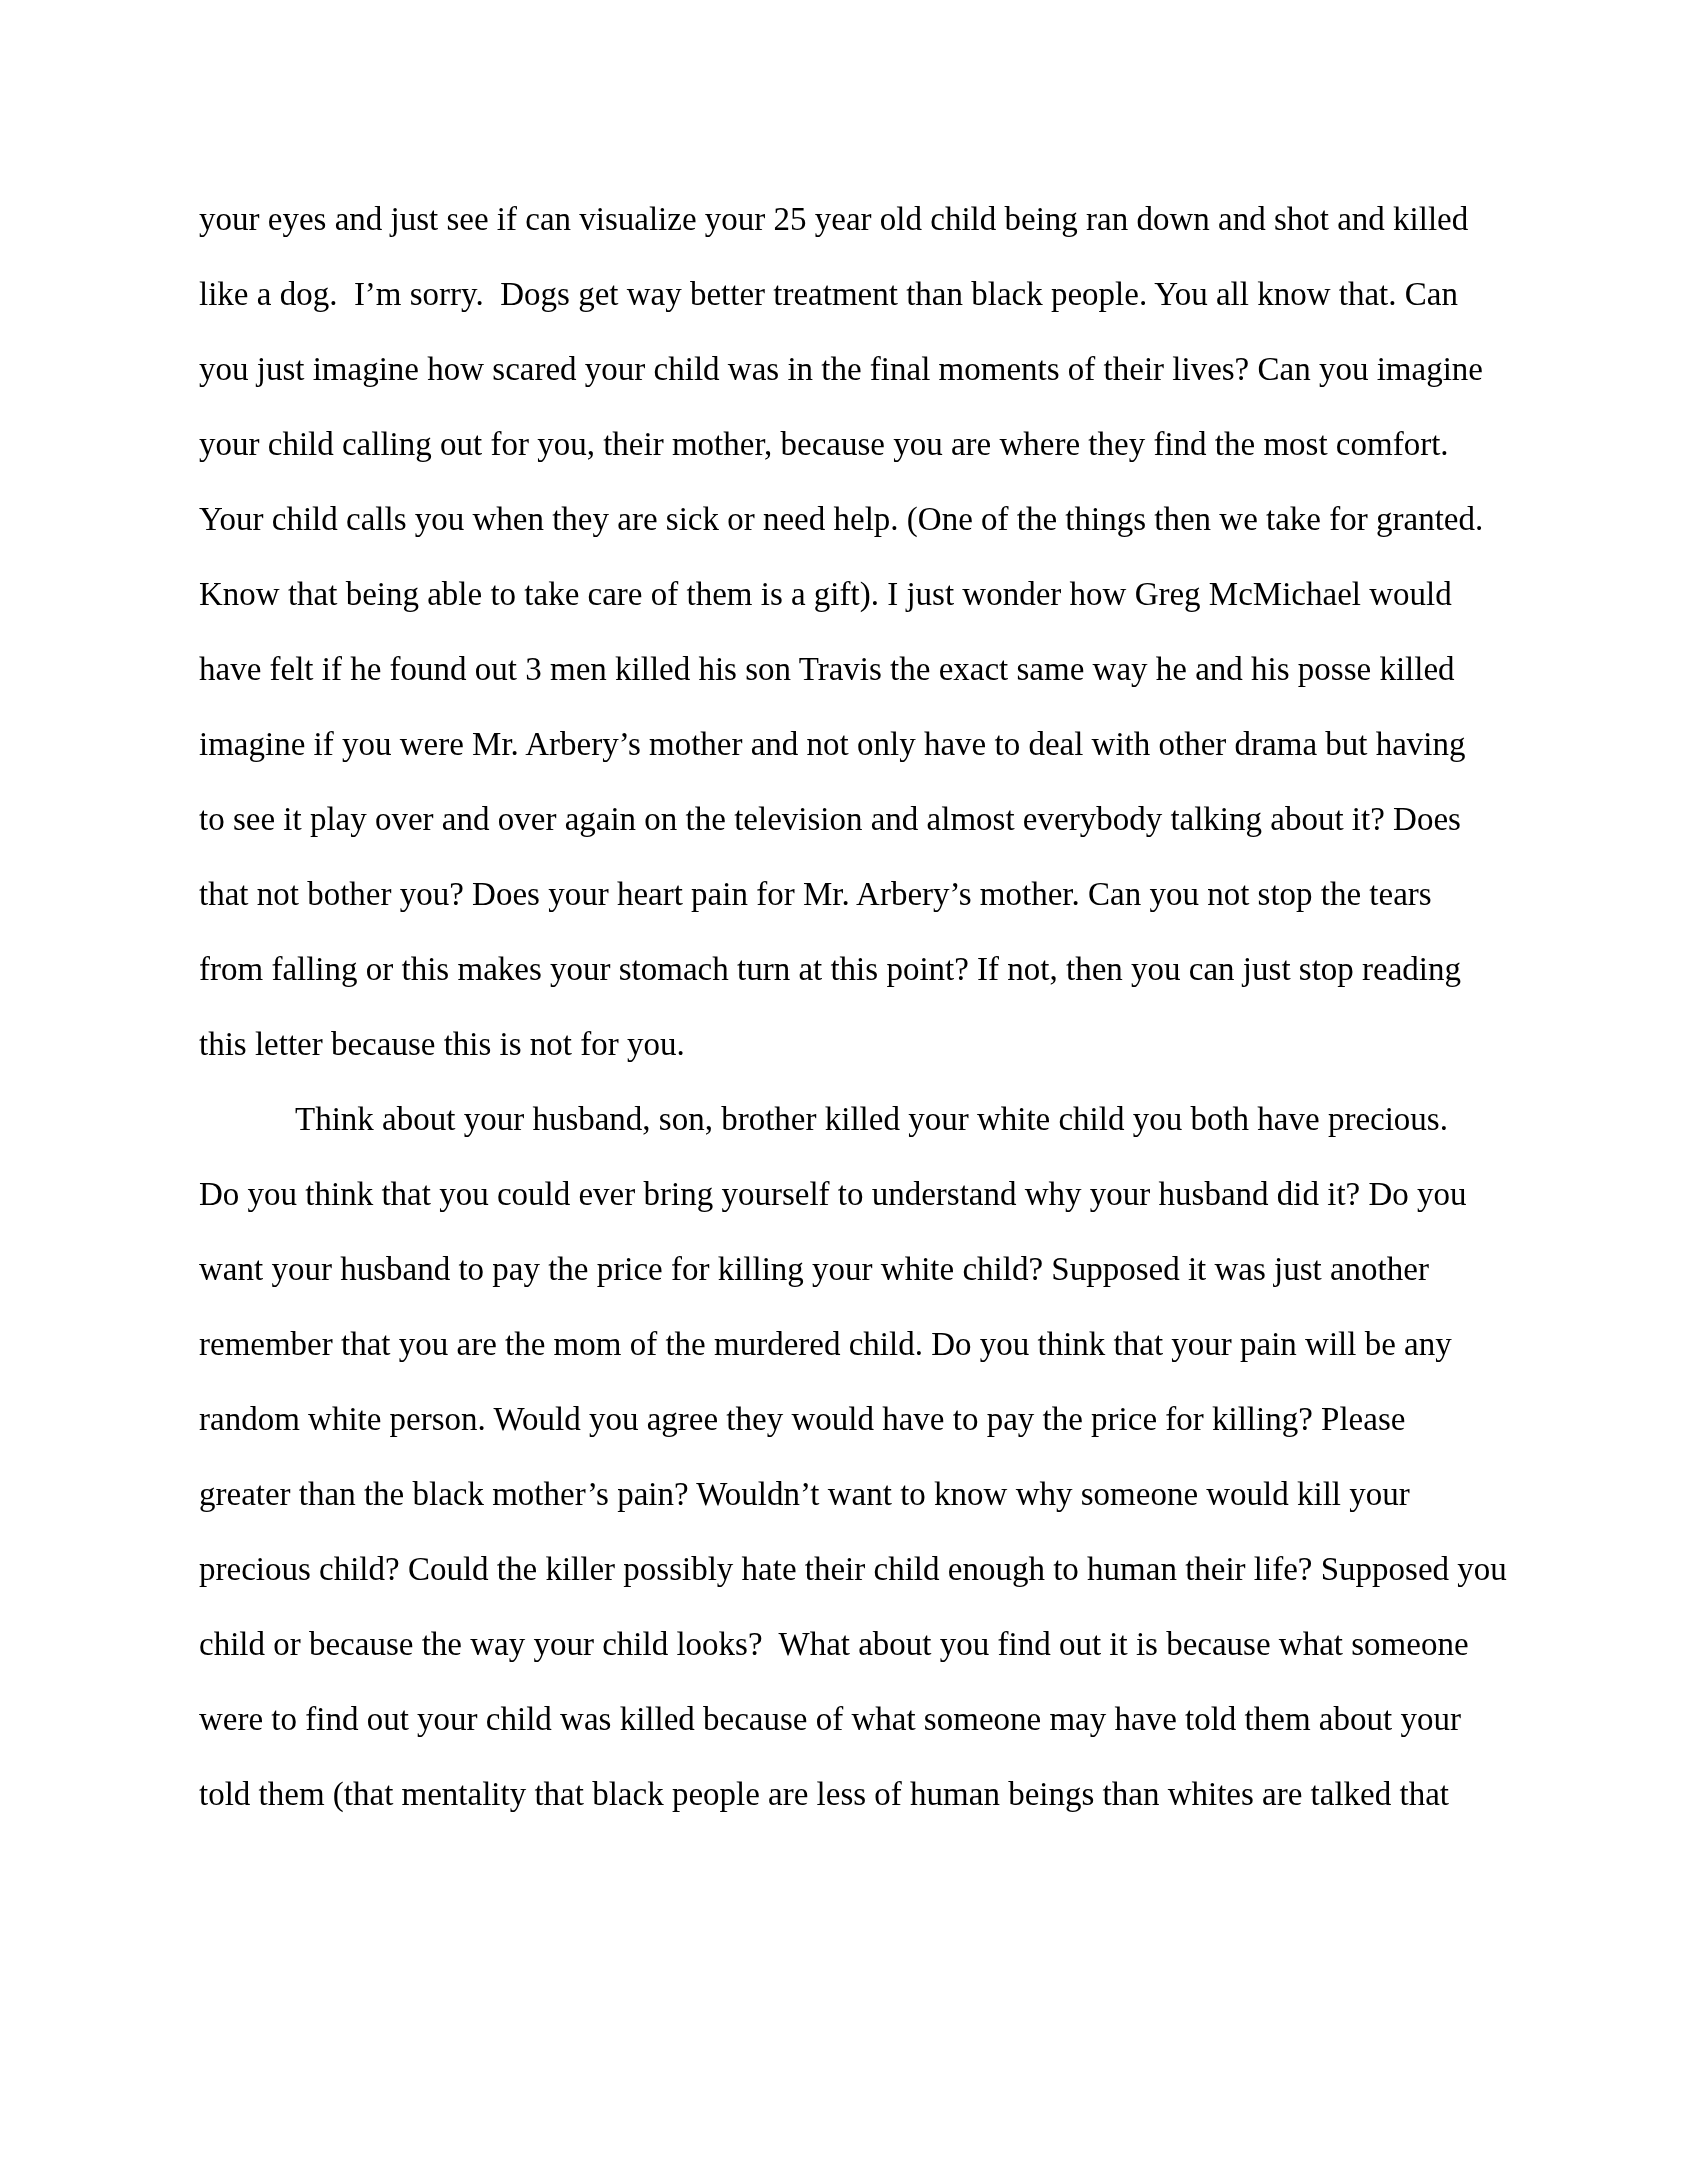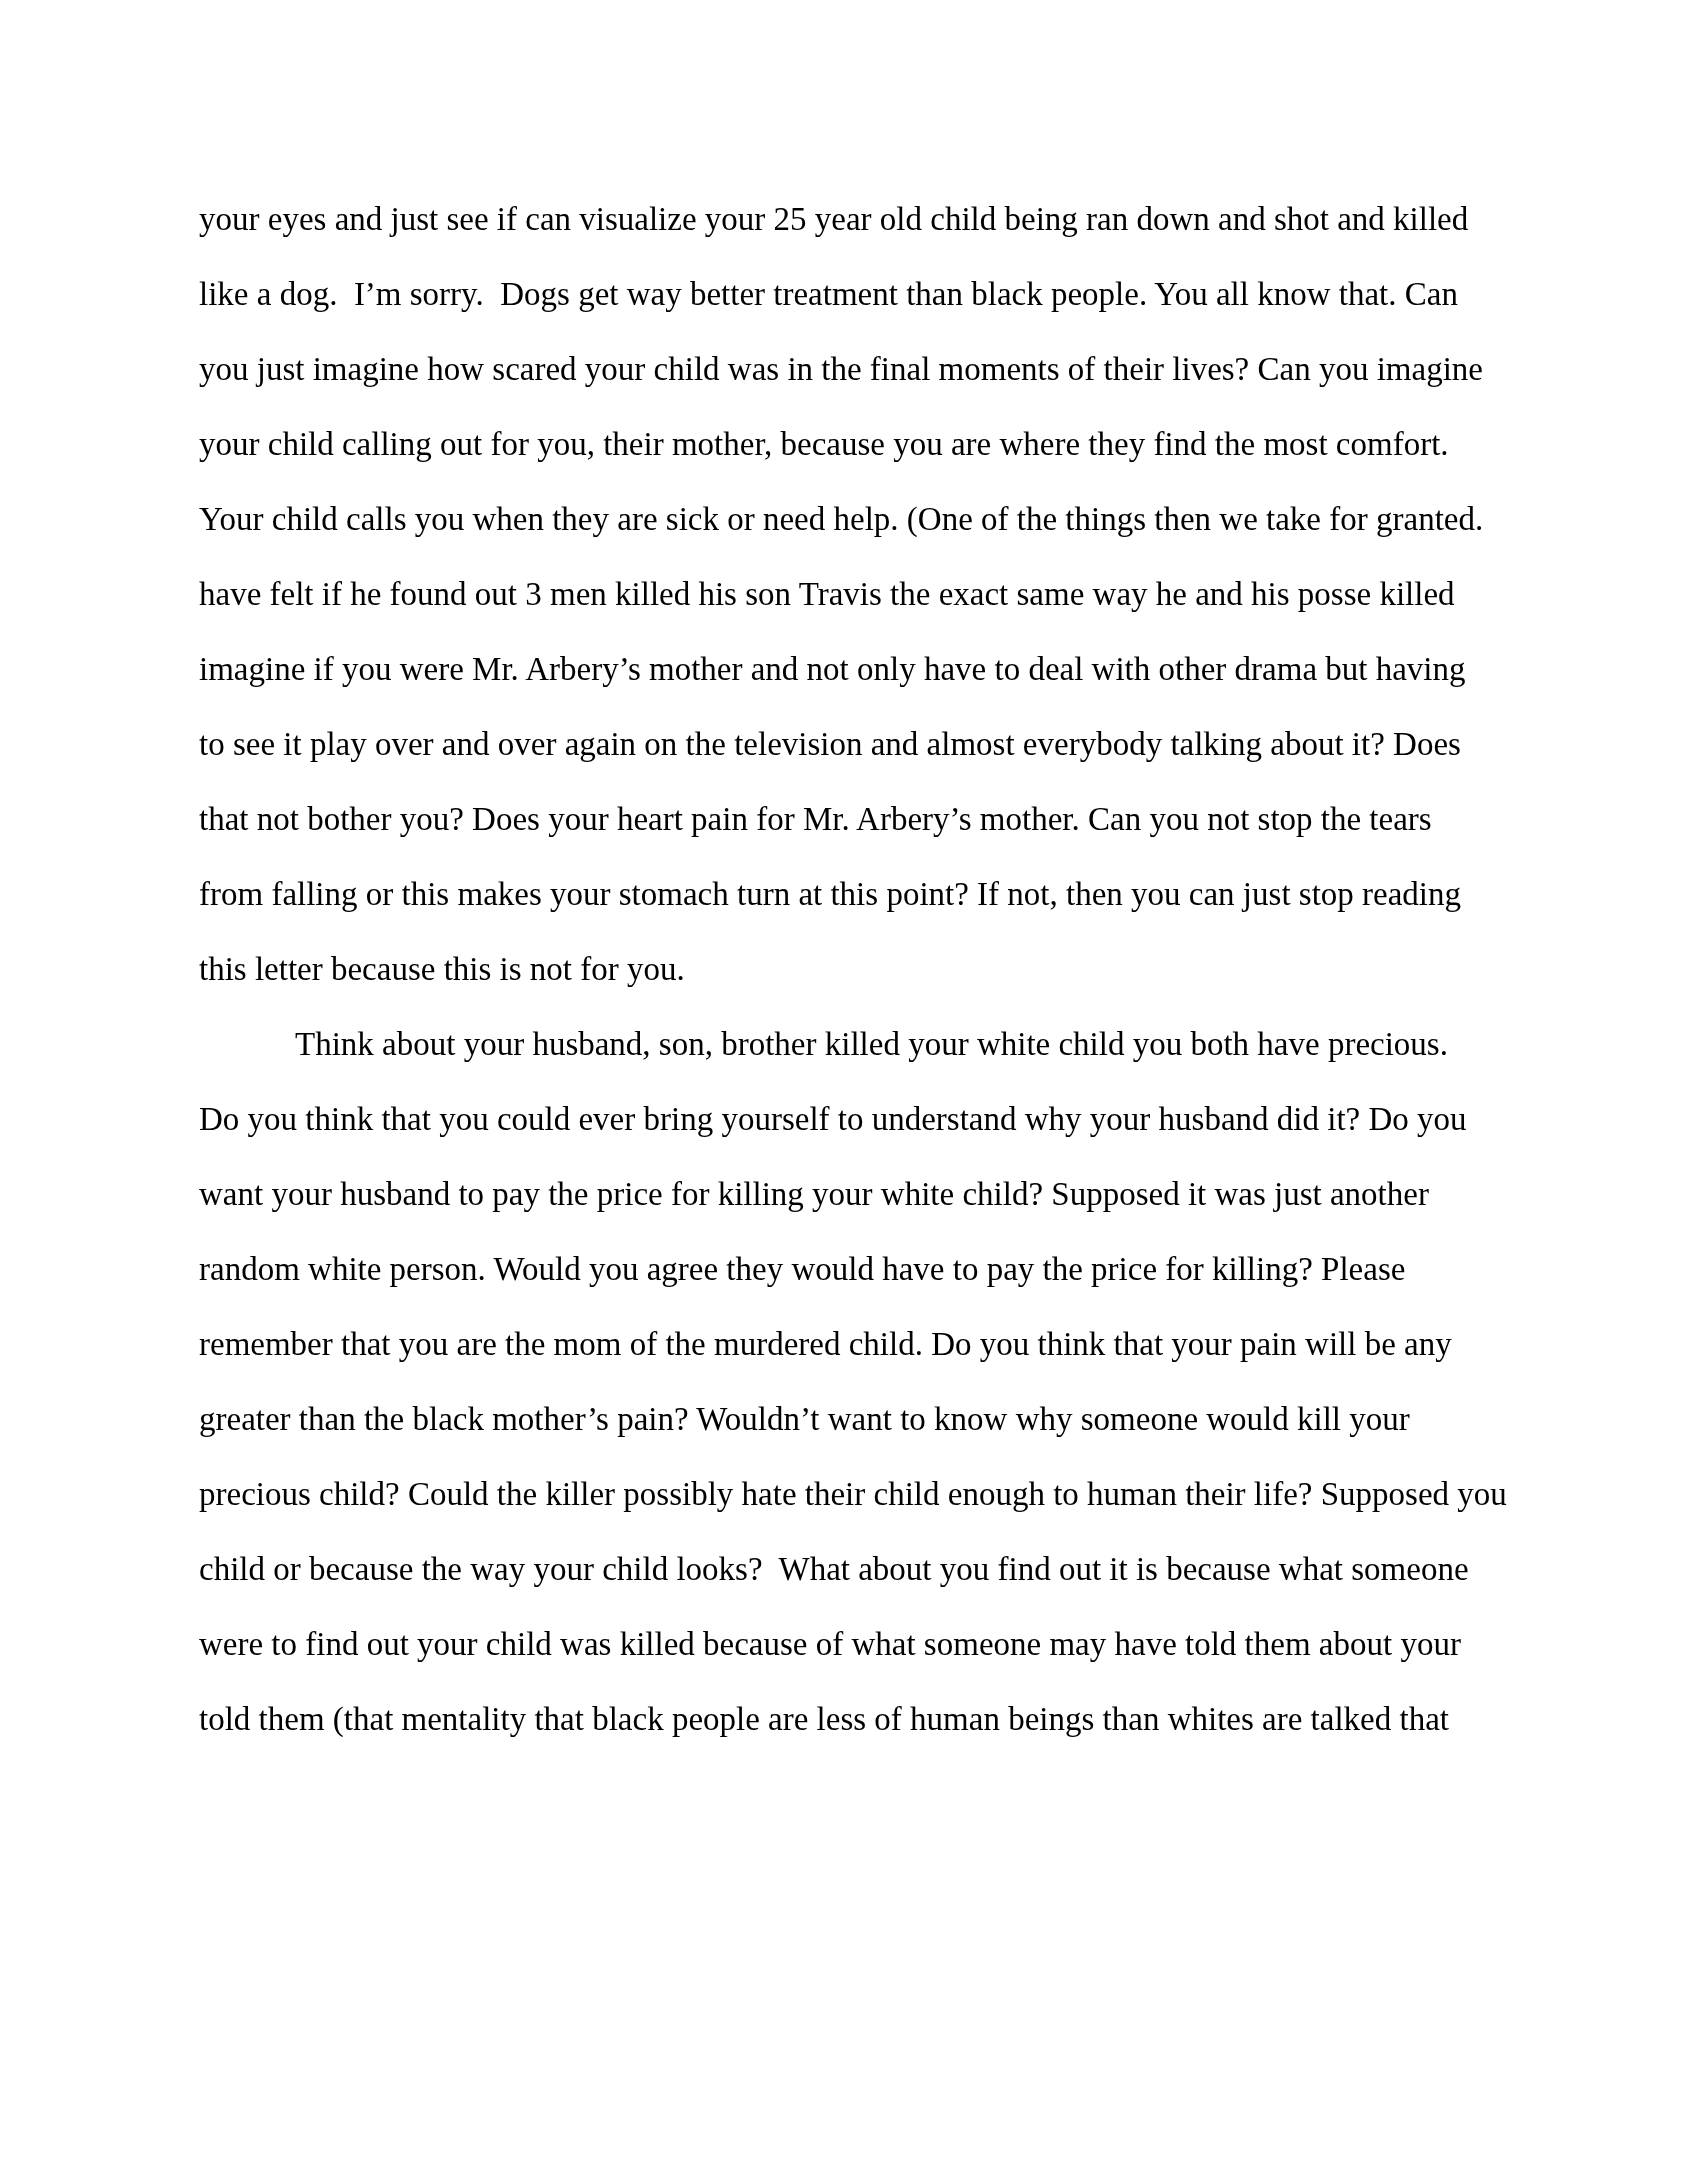--- a/index.html
+++ b/index.html
@@ -37,31 +37,32 @@
 </head>
 <body>
 
 <div class="page">
   <div class="content" id="content">
       <div class="line">your eyes and just see if can visualize your 25 year old child being ran down and shot and killed</div>
       <div class="line">like a dog.  I’m sorry.  Dogs get way better treatment than black people. You all know that. Can</div>
       <div class="line">you just imagine how scared your child was in the final moments of their lives? Can you imagine</div>
       <div class="line">your child calling out for you, their mother, because you are where they find the most comfort.</div>
       <div class="line">Your child calls you when they are sick or need help. (One of the things then we take for granted.</div>
+      <div class="line">Know that being able to take care of them is a gift). I just wonder how Greg McMichael would</div>
       <div class="line">have felt if he found out 3 men killed his son Travis the exact same way he and his posse killed</div>
       <div class="line">imagine if you were Mr. Arbery’s mother and not only have to deal with other drama but having</div>
       <div class="line">to see it play over and over again on the television and almost everybody talking about it? Does</div>
       <div class="line">that not bother you? Does your heart pain for Mr. Arbery’s mother. Can you not stop the tears</div>
       <div class="line">from falling or this makes your stomach turn at this point? If not, then you can just stop reading</div>
       <div class="line">this letter because this is not for you.</div>
       <div class="line indent">Think about your husband, son, brother killed your white child you both have precious.</div>
       <div class="line">Do you think that you could ever bring yourself to understand why your husband did it? Do you</div>
       <div class="line">want your husband to pay the price for killing your white child? Supposed it was just another</div>
+      <div class="line">remember that you are the mom of the murdered child. Do you think that your pain will be any</div>
       <div class="line">random white person. Would you agree they would have to pay the price for killing? Please</div>
-      <div class="line">remember that you are the mom of the murdered child. Do you think that your pain will be any</div>
       <div class="line">greater than the black mother’s pain? Wouldn’t want to know why someone would kill your</div>
       <div class="line">precious child? Could the killer possibly hate their child enough to human their life? Supposed you</div>
       <div class="line">child or because the way your child looks?  What about you find out it is because what someone</div>
       <div class="line">were to find out your child was killed because of what someone may have told them about your</div>
       <div class="line">told them (that mentality that black people are less of human beings than whites are talked that</div>
     </div>
 </div>
 
 
 </body></html>

